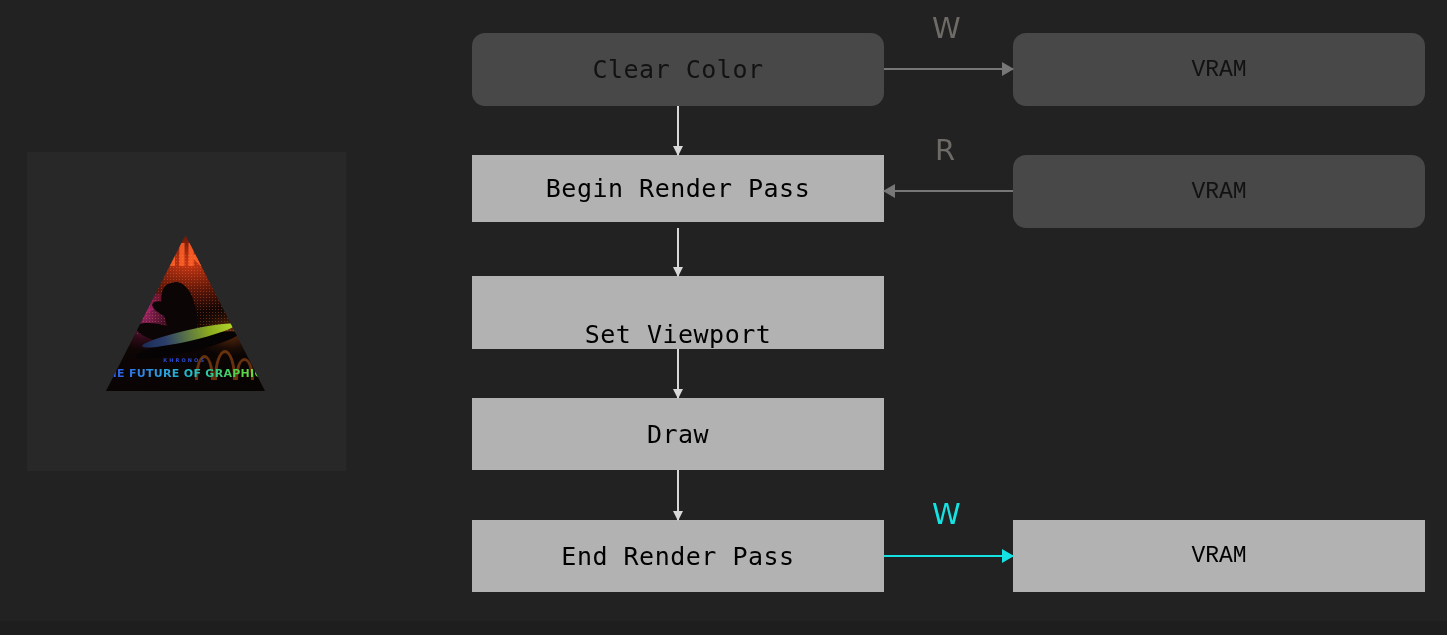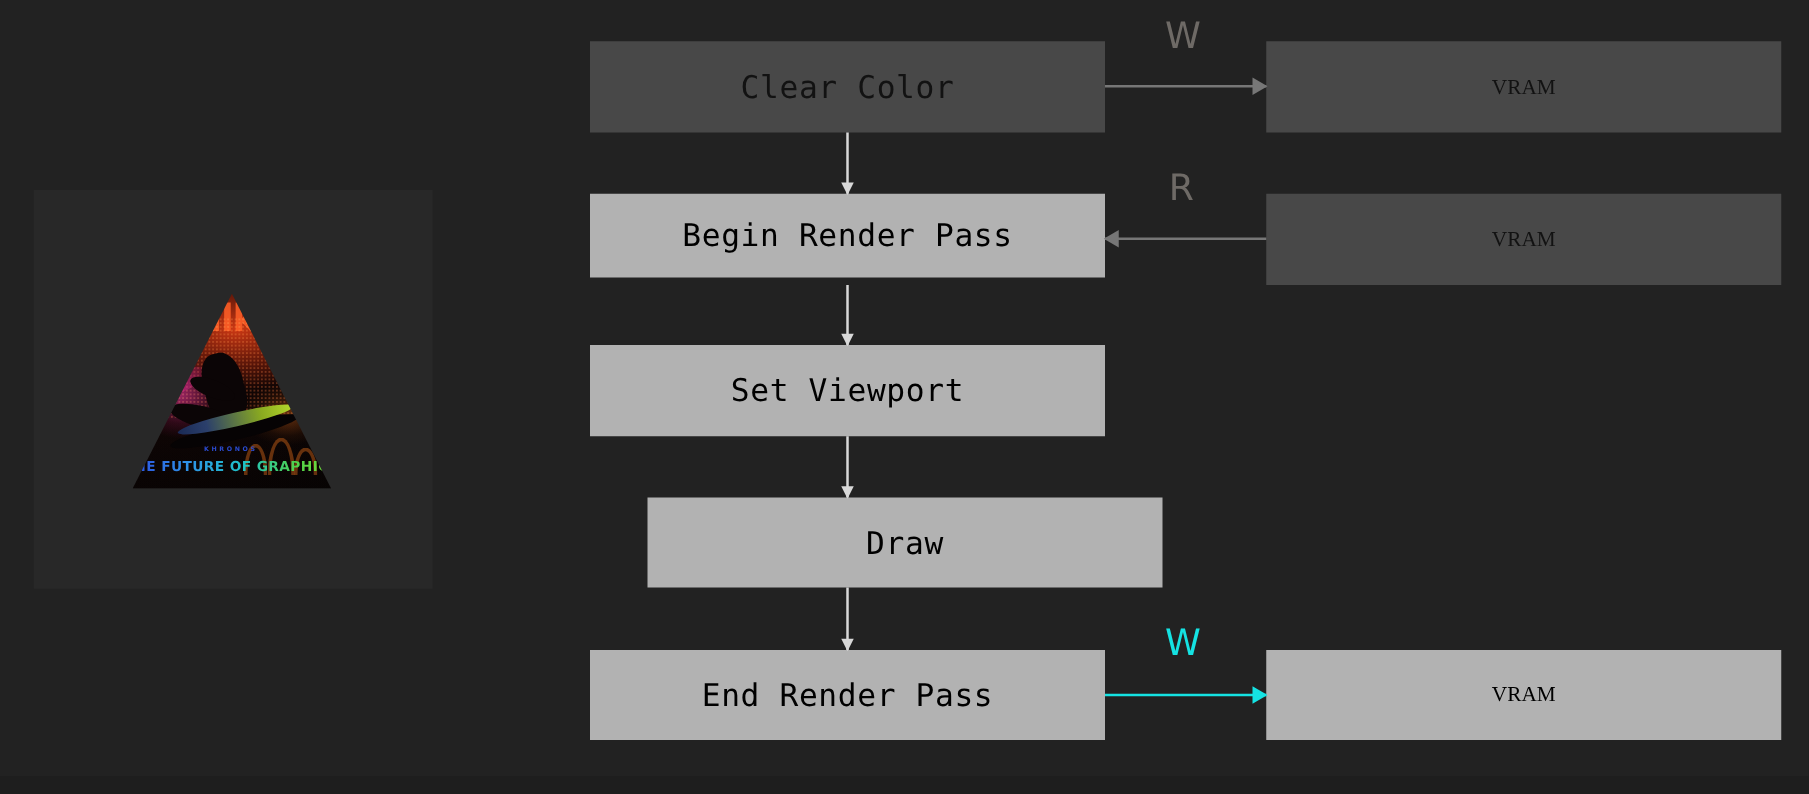--- a/index.html
+++ b/index.html
@@ -186,26 +186,26 @@
     position: absolute;
     display: flex;
     align-items: center;
     justify-content: center;
     font-family: "DejaVu Sans Mono", monospace;
     font-size: 25px;
     color: #050505;
     letter-spacing: 0.5px;
     white-space: nowrap;
   }
-  .node.inactive { background: #484848; color: #121212; }
+  .node.inactive { background: #484848; color: #121212; border-radius: 13px; }
   .node.active   { background: #b2b2b2; color: #000000; }
 
   .node.vram {
-    font-family: Liberation Serif, serif;
-    font-size: 17px;
+    font-family: Liberation Mono, monospace;
+    font-size: 23px;
     letter-spacing: 0;
   }
 
   
   .vconn {
     position: absolute;
     width: 2px;
     background: #d8d8d8;
   }
   .vconn::after {
@@ -277,25 +277,25 @@
   </div>
 
   <div class="node inactive" style="left:472px; top:33px; width:412px; height:73px;">
     <span>Clear Color</span>
   </div>
 
   <div class="node active" style="left:472px; top:155px; width:412px; height:67px;">
     <span>Begin Render Pass</span>
   </div>
 
-  <div class="node active" style="left:472px; top:276px; width:412px; height:73px;">
+  <div class="node active" style="left:472px; top:276px; width:412px; height:73px;align-items:flex-end;">
     <span>Set Viewport</span>
   </div>
 
-  <div class="node active" style="left:472px; top:398px; width:412px; height:72px;margin-left:46px;">
+  <div class="node active" style="left:472px; top:398px; width:412px; height:72px;">
     <span>Draw</span>
   </div>
 
   <div class="node active" style="left:472px; top:520px; width:412px; height:72px;align-items:center;">
     <span>End Render Pass</span>
   </div>
 
   <div class="node vram inactive" style="left:1013px; top:33px; width:412px; height:73px;">
     <span>VRAM</span>
   </div>

